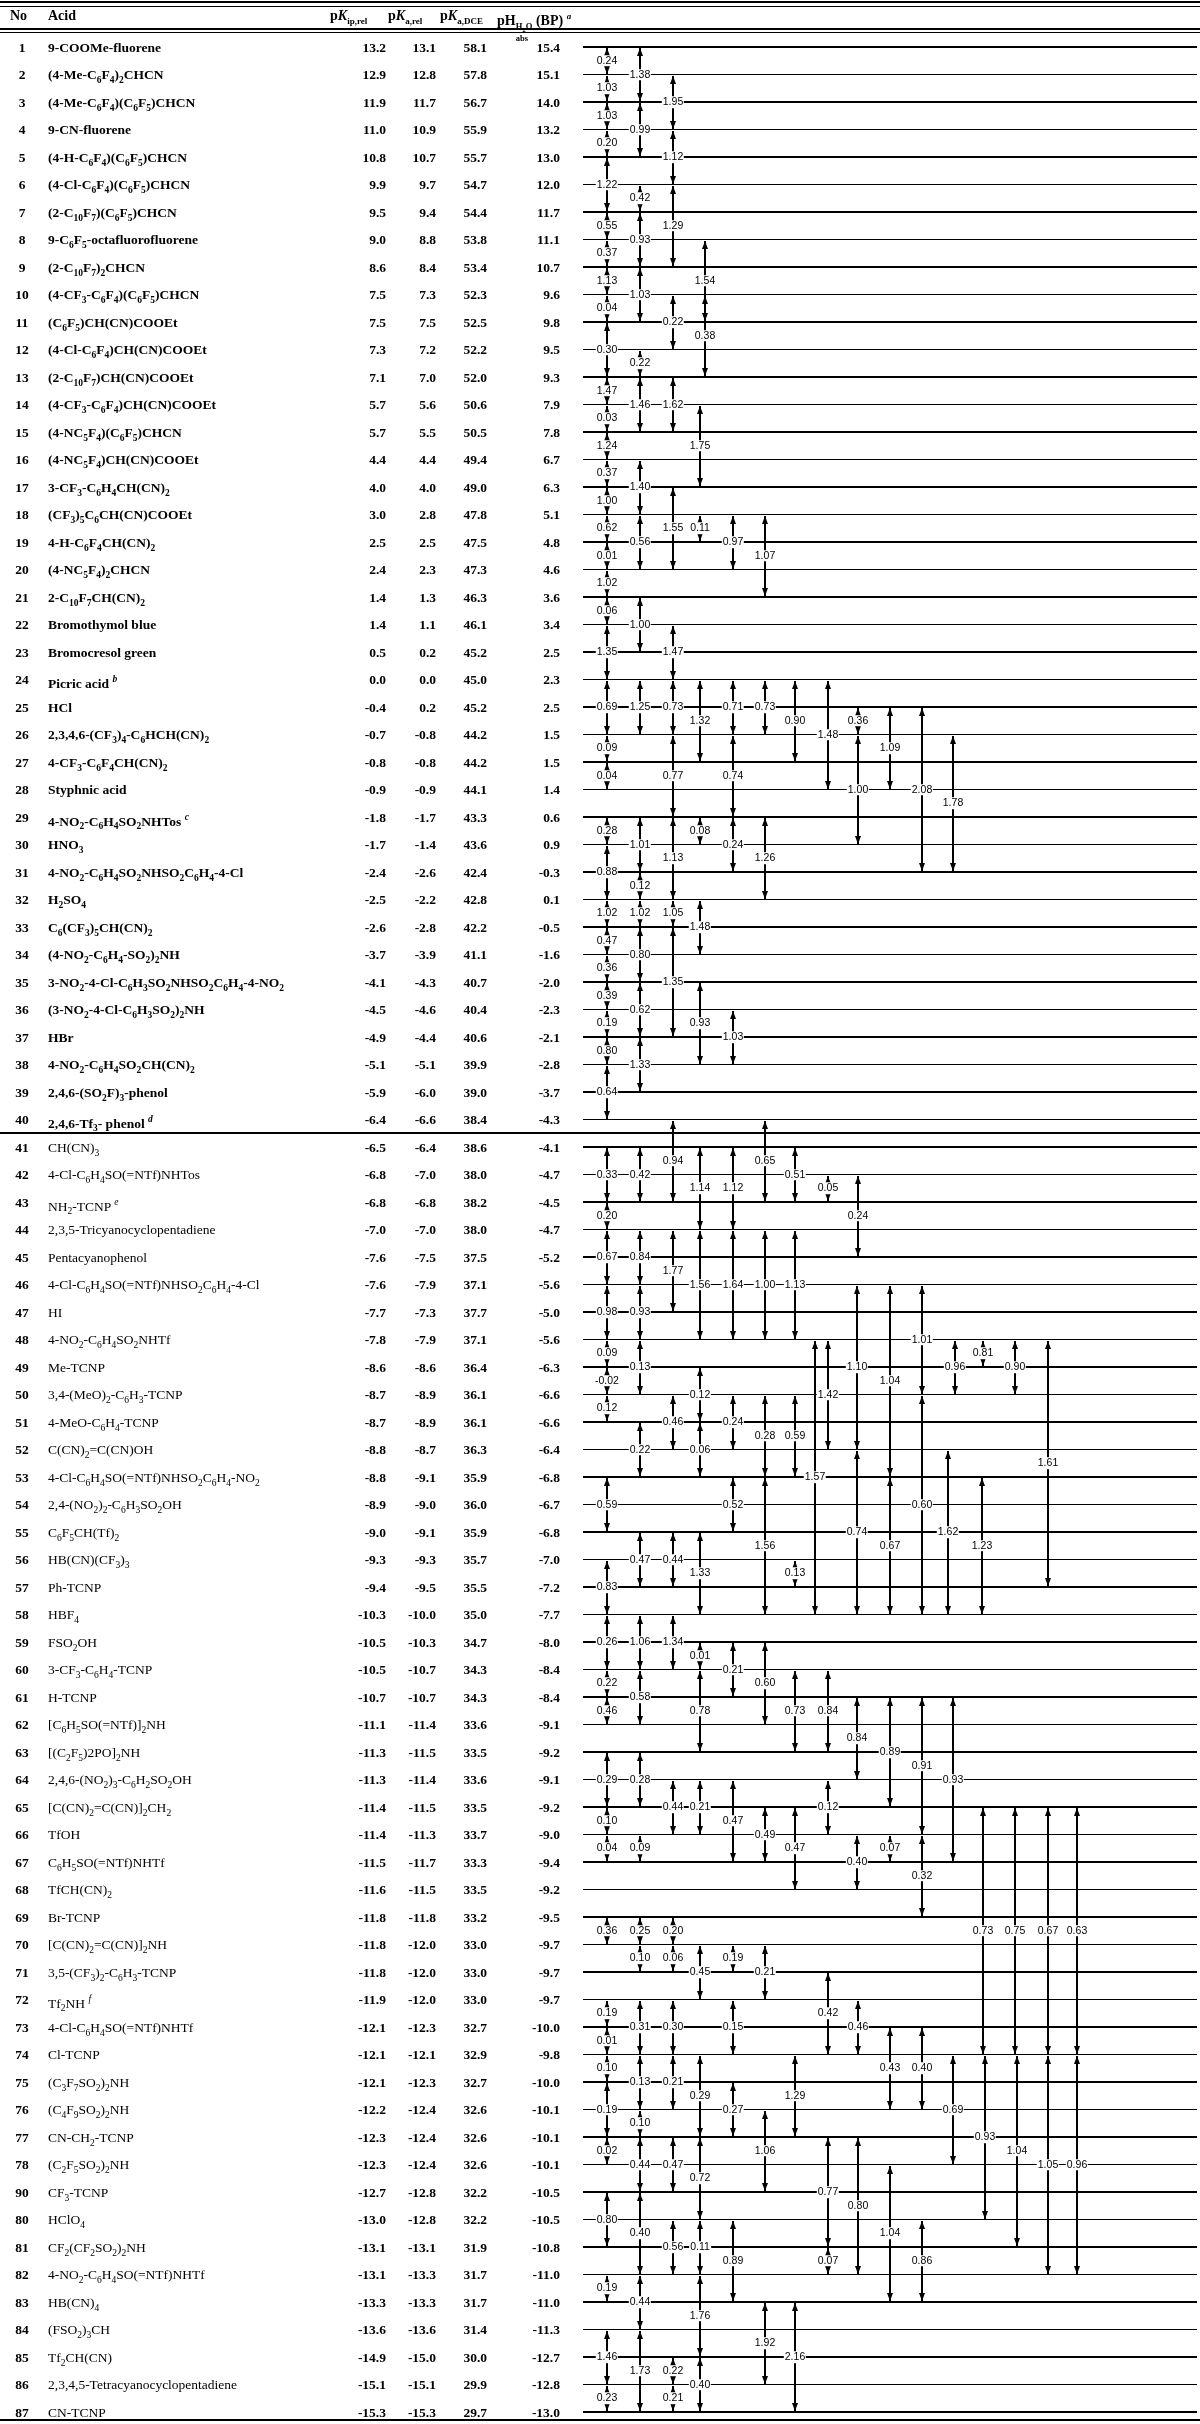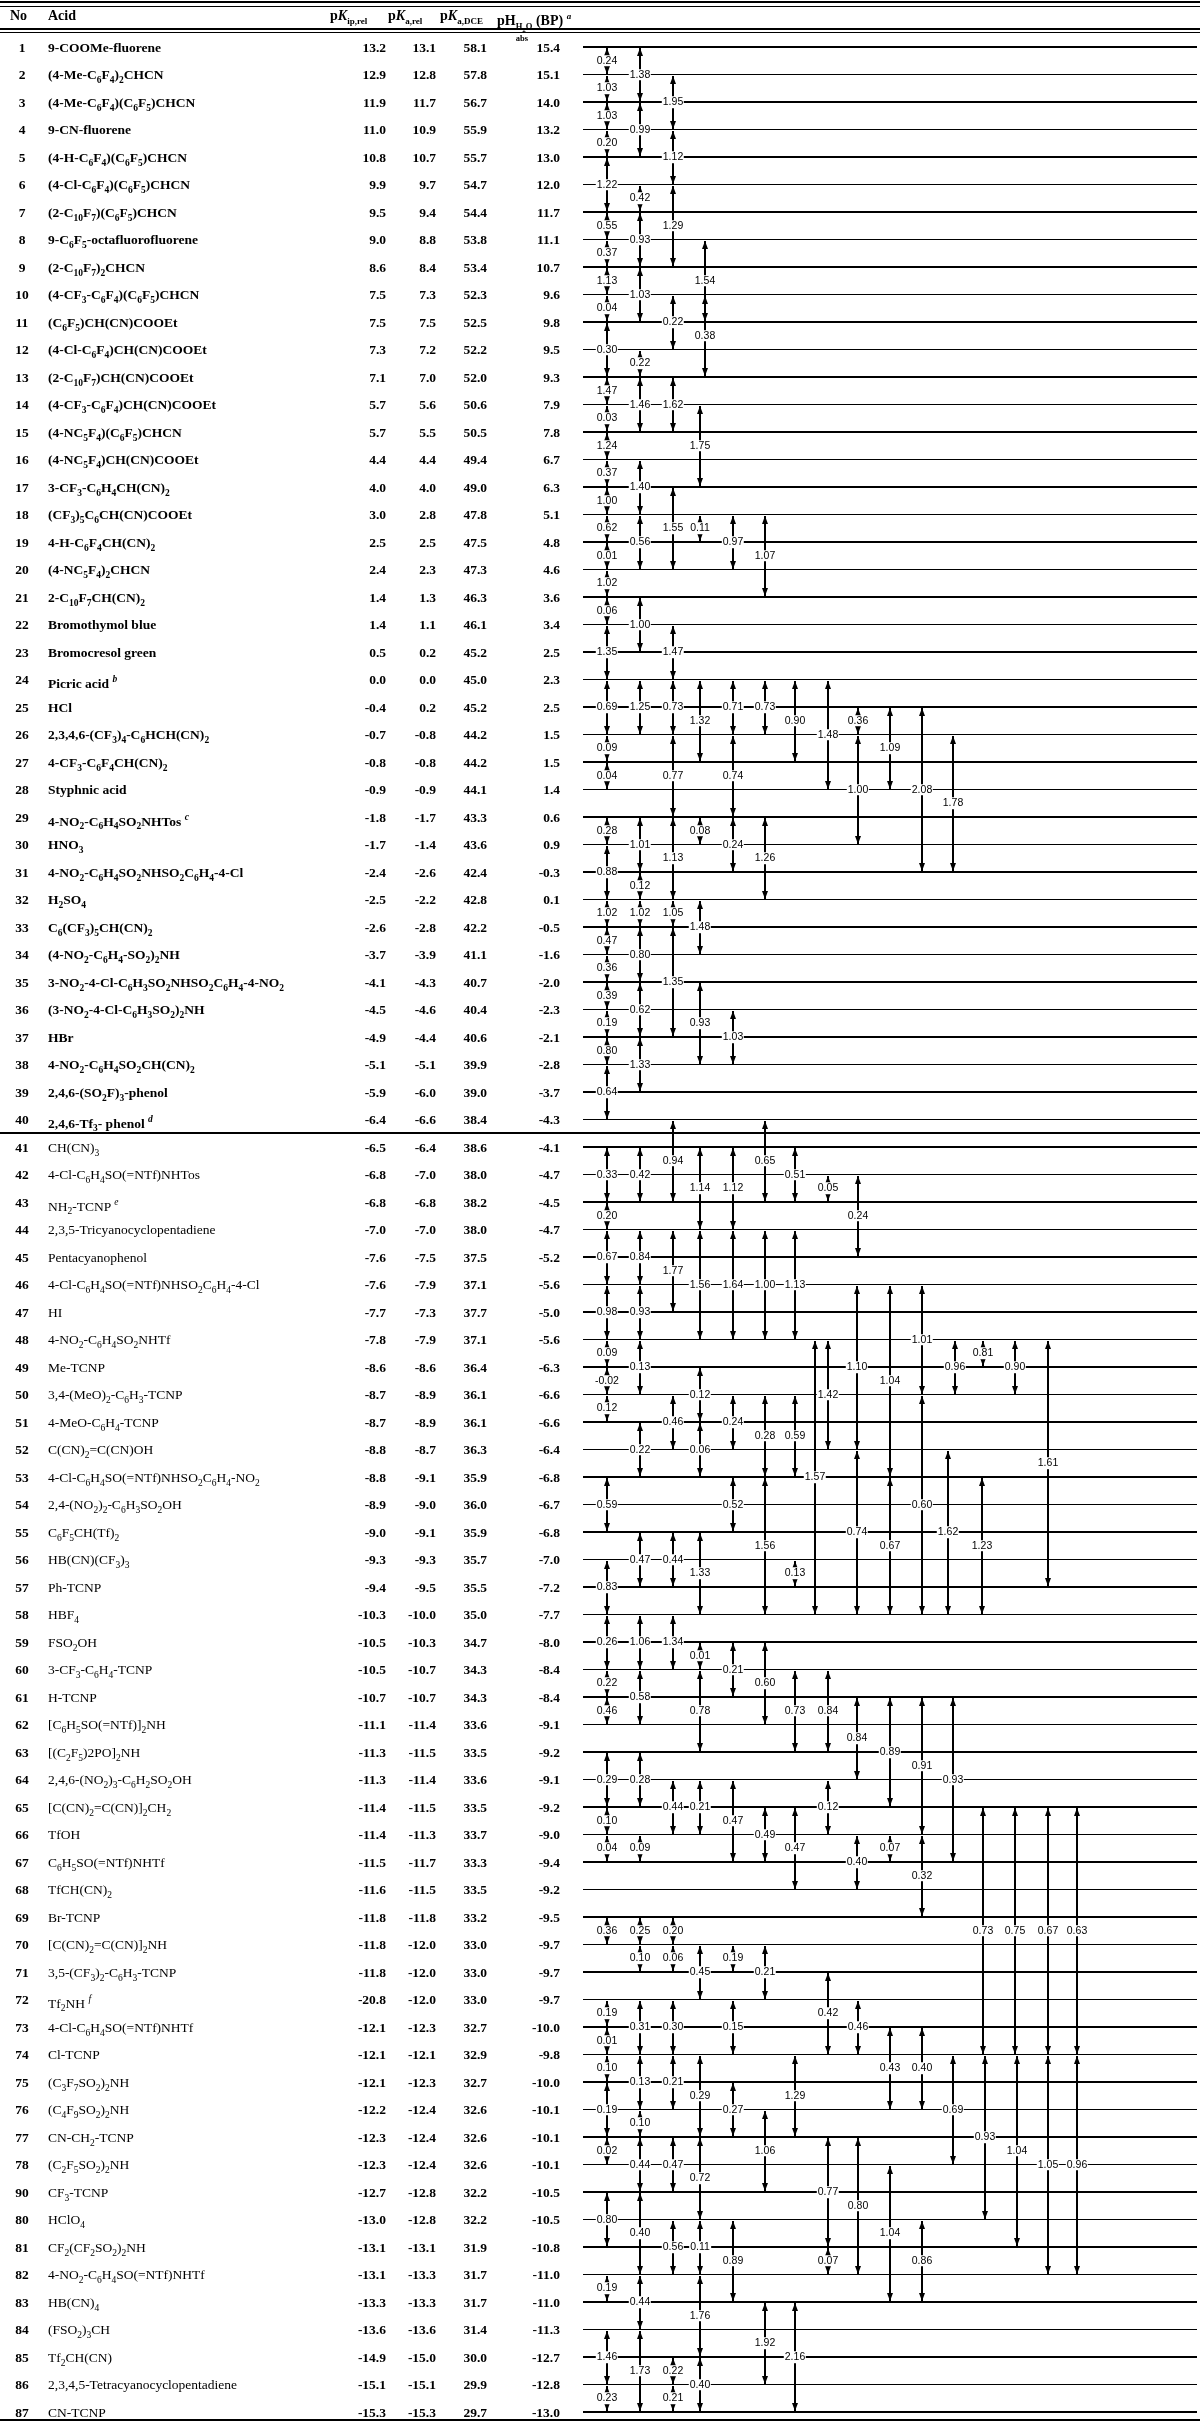--- a/index.html
+++ b/index.html
@@ -616,21 +616,21 @@
         <span class="no">71</span>
         <span class="acid">3,5-(CF<sub>3</sub>)<sub>2</sub>-C<sub>6</sub>H<sub>3</sub>-TCNP</span>
         <span class="v v1">-11.8</span>
         <span class="v v2">-12.0</span>
         <span class="v v3">33.0</span>
         <span class="v v4">-9.7</span>
       </div>
       <div class="trow sec2" style="top: 1986px;">
         <span class="no">72</span>
         <span class="acid">Tf<sub>2</sub>NH <sup><i>f</i></sup></span>
-        <span class="v v1">-20.8</span>
+        <span class="v v1">-11.9</span>
         <span class="v v2">-12.0</span>
         <span class="v v3">33.0</span>
         <span class="v v4">-9.7</span>
       </div>
       <div class="trow sec2" style="top: 2013.5px;">
         <span class="no">73</span>
         <span class="acid">4-Cl-C<sub>6</sub>H<sub>4</sub>SO(=NTf)NHTf</span>
         <span class="v v1">-12.1</span>
         <span class="v v2">-12.3</span>
         <span class="v v3">32.7</span>

